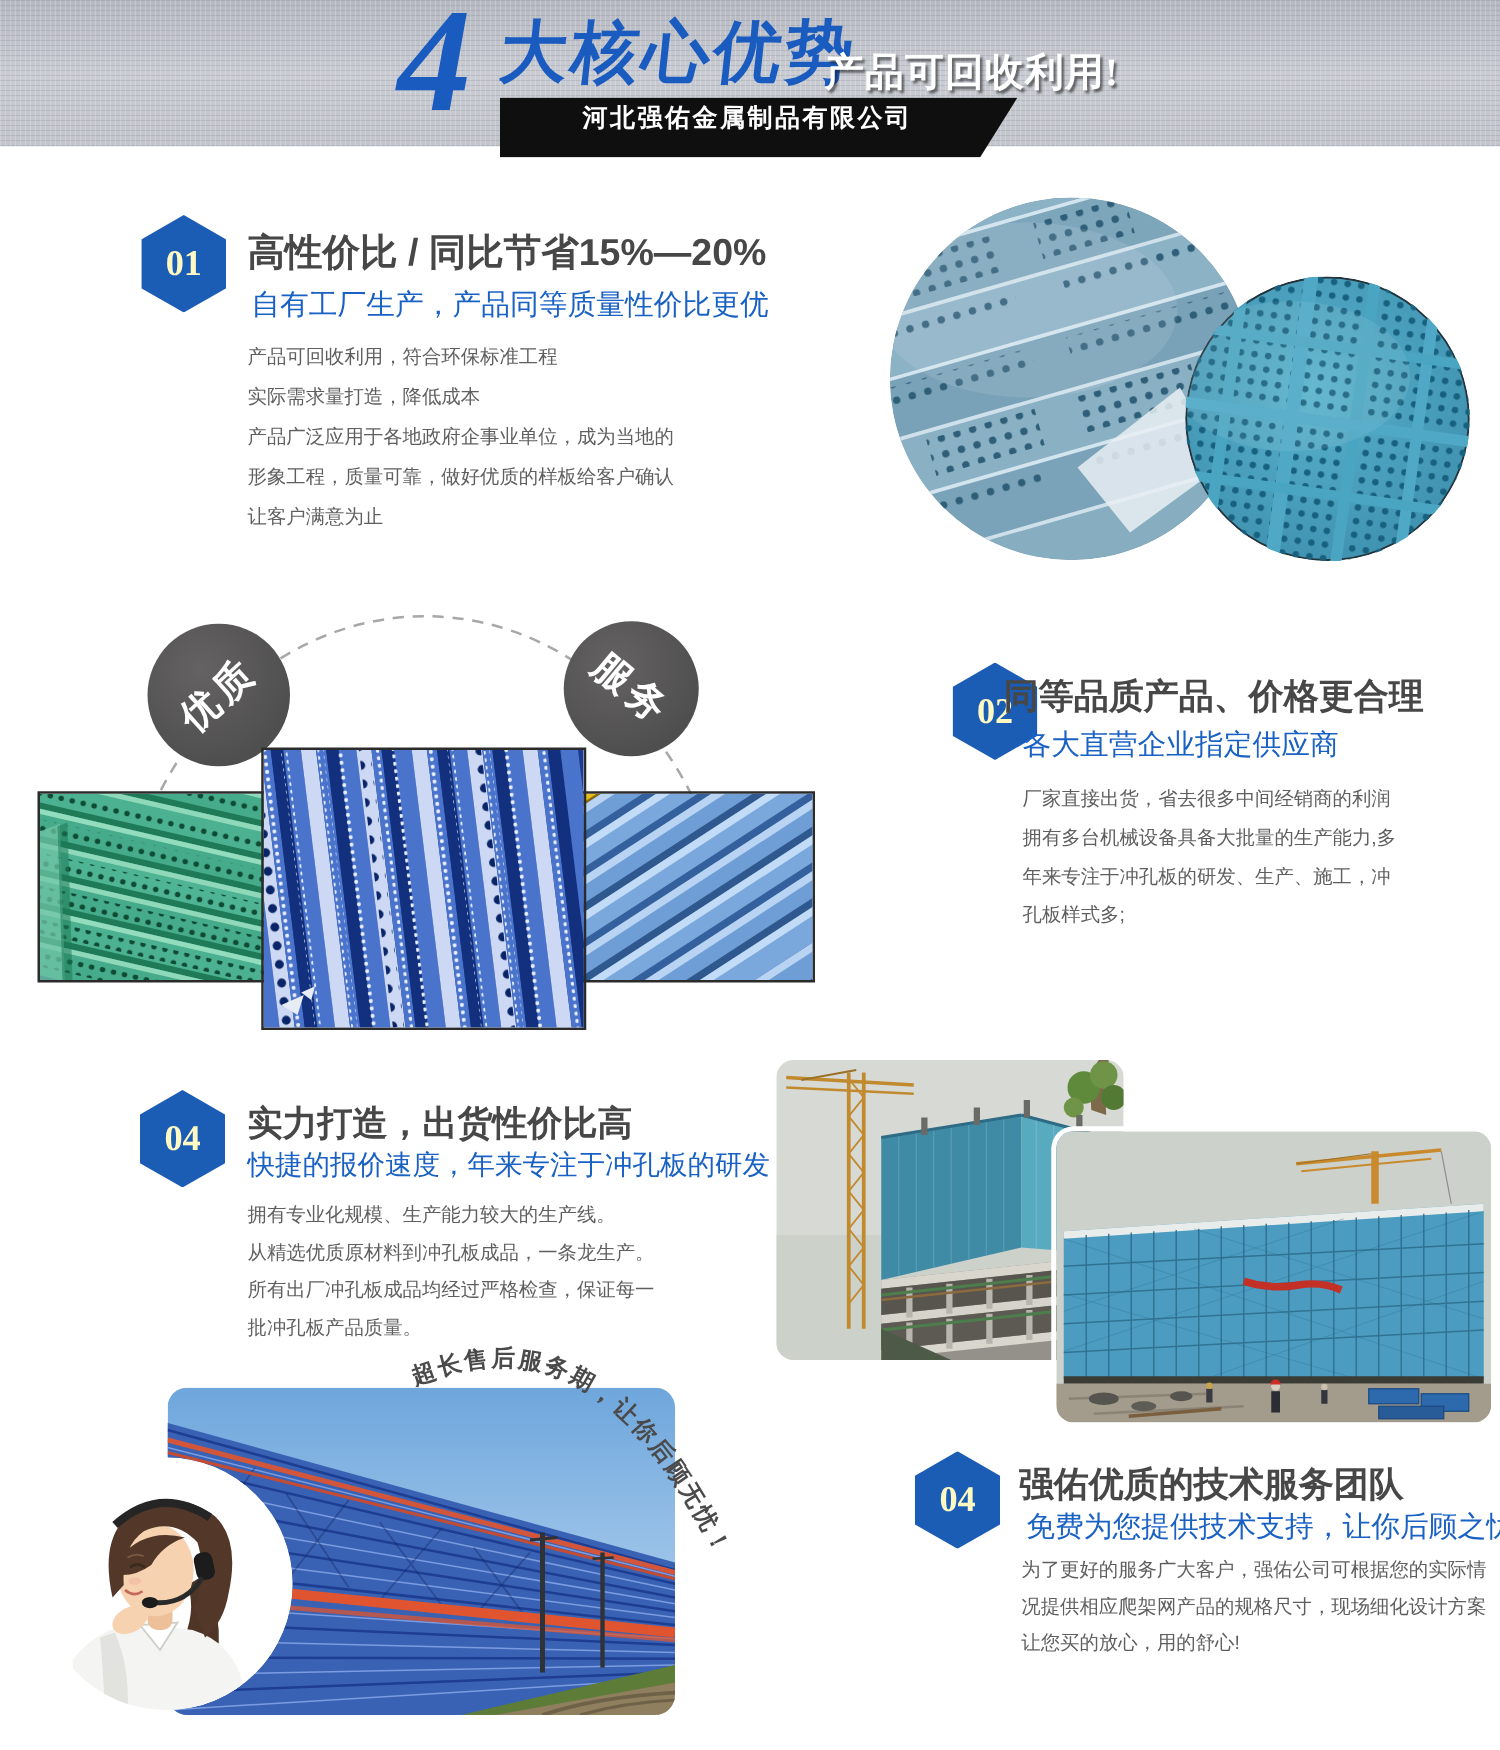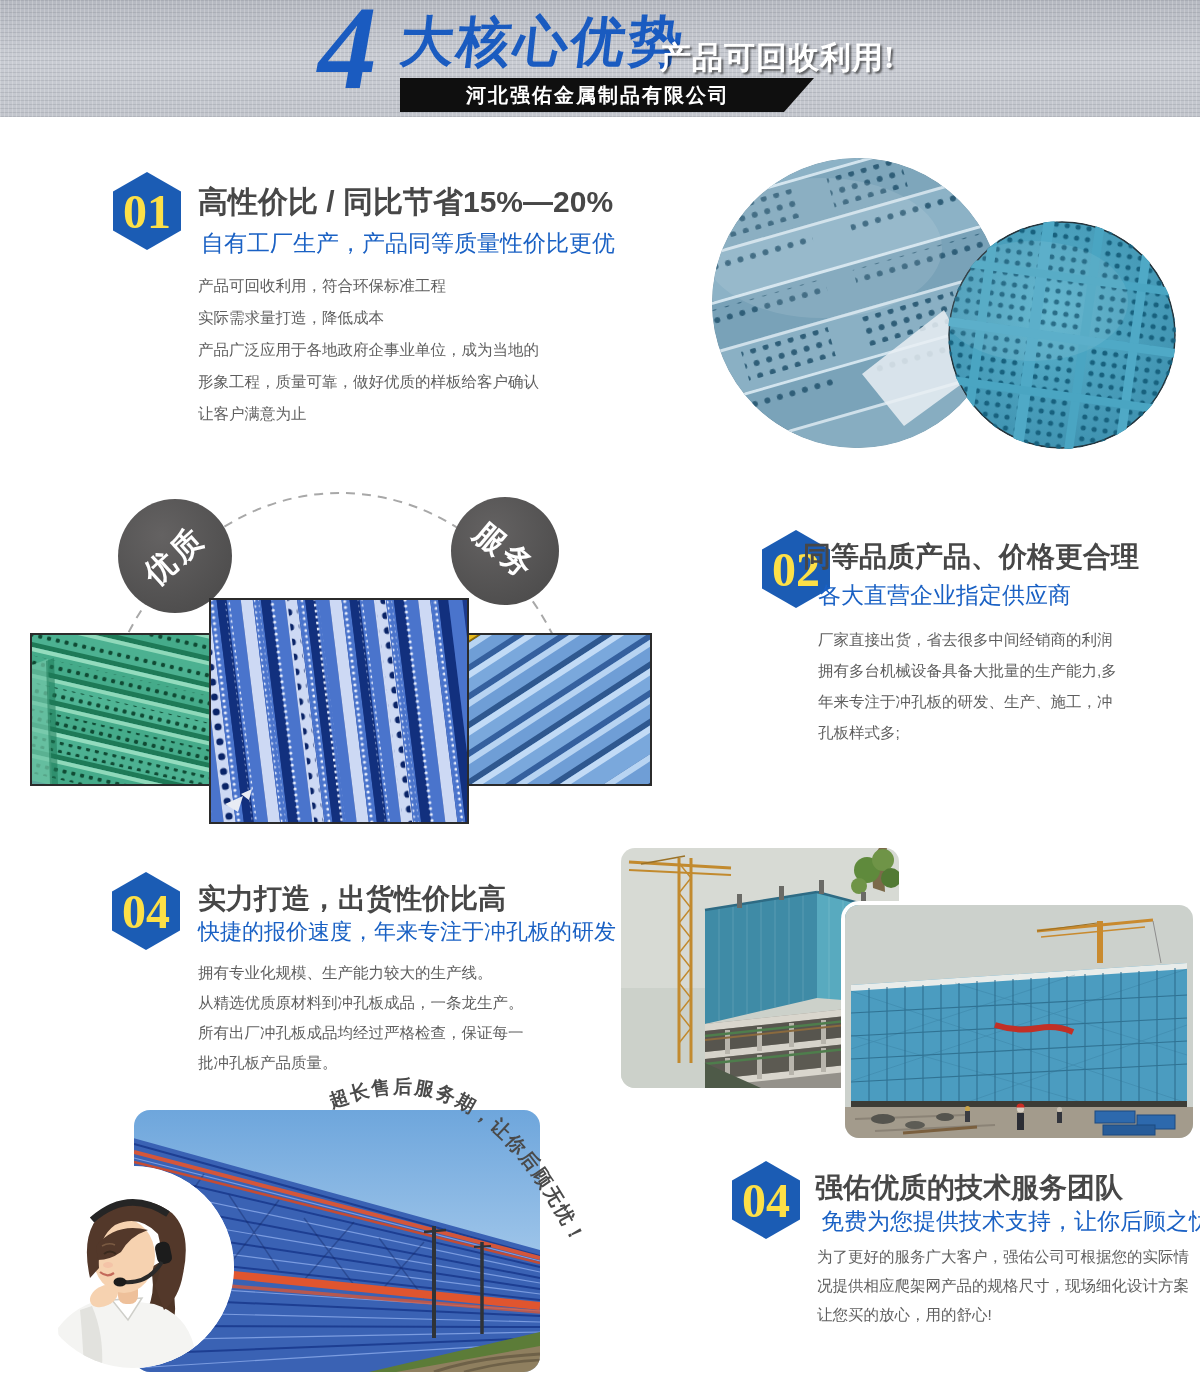--- a/index.html
+++ b/index.html
@@ -11,29 +11,29 @@
     background-image:
       repeating-linear-gradient(90deg, rgba(255,255,255,.20) 0 1px, rgba(0,0,0,0) 1px 4px),
       repeating-linear-gradient(0deg, rgba(90,95,105,.16) 0 1px, rgba(0,0,0,0) 1px 4px),
       linear-gradient(180deg,#b6b9c1,#c9ccd3 50%,#c2c5cc);}
   .big4{position:absolute;left:318px;top:-10px;font-family:"Liberation Serif","DejaVu Serif",serif;
     font-style:italic;font-weight:bold;font-size:118px;line-height:1;color:#1a5bc0;}
   .hdr-title{position:absolute;left:400px;top:13px;font-family:"Liberation Serif","DejaVu Serif",serif;
     font-weight:bold;font-size:54px;line-height:1.1;color:#1a5bc0;letter-spacing:3px;transform:skewX(-6deg);}
   .hdr-slogan{position:absolute;left:660px;top:37px;font-family:"Liberation Serif","DejaVu Serif",serif;
     font-weight:bold;font-size:31px;color:#ffffff;letter-spacing:1px;text-shadow:2px 2px 2px rgba(25,25,25,.6);}
-  .ribbon{position:absolute;left:400px;top:78px;width:414px;height:34px;background:#0f0f0f;
+  .ribbon{position:absolute;left:400px;top:78px;width:414px;height:48px;background:#0f0f0f;
     clip-path:polygon(0 0,100% 0,calc(100% - 30px) 100%,0 100%);
     color:#fff;font-size:20px;font-weight:bold;letter-spacing:2px;line-height:34px;text-align:center;padding-right:18px;box-sizing:border-box;}
 
   
   .hex{position:absolute;width:68px;height:78px;background:#1b5cb4;
     clip-path:polygon(50% 0,100% 25%,100% 75%,50% 100%,0 75%,0 25%);
     display:flex;align-items:center;justify-content:center;}
-  .hex span{font-family:"Liberation Serif","DejaVu Serif",serif;font-weight:bold;font-size:48px;color:#fde047;}
+  .hex span{font-family:"Liberation Serif","DejaVu Serif",serif;font-weight:bold;font-size:29px;color:#fef9c3;}
 
   .sec-title{position:absolute;font-weight:bold;color:#474747;white-space:nowrap;}
   .sans-title{font-family:"Liberation Sans","DejaVu Sans",sans-serif;}
   .serif-title{font-family:"Liberation Serif","DejaVu Serif",serif;}
   .sec-sub{position:absolute;font-family:"Liberation Serif","DejaVu Serif",serif;font-weight:normal;color:#1a61c4;white-space:nowrap;}
   .sec-body{position:absolute;font-size:15.5px;color:#5f5f5f;white-space:pre-line;}
 
   
   .round-photo{position:absolute;border-radius:50%;overflow:hidden;}
   .rect-photo{position:absolute;overflow:hidden;}

